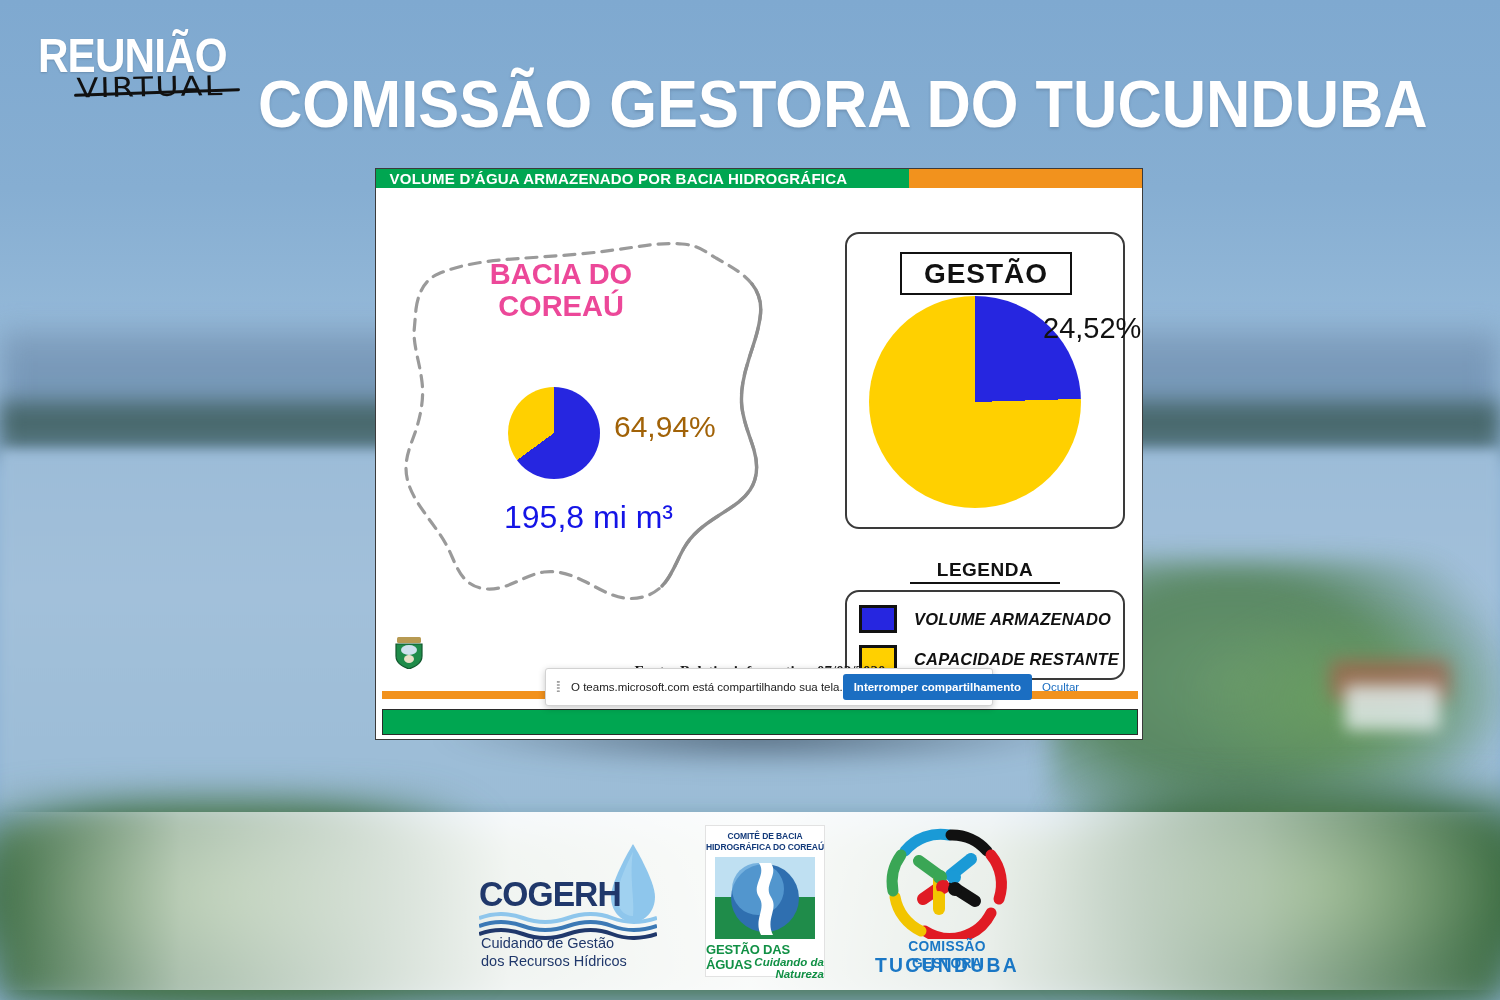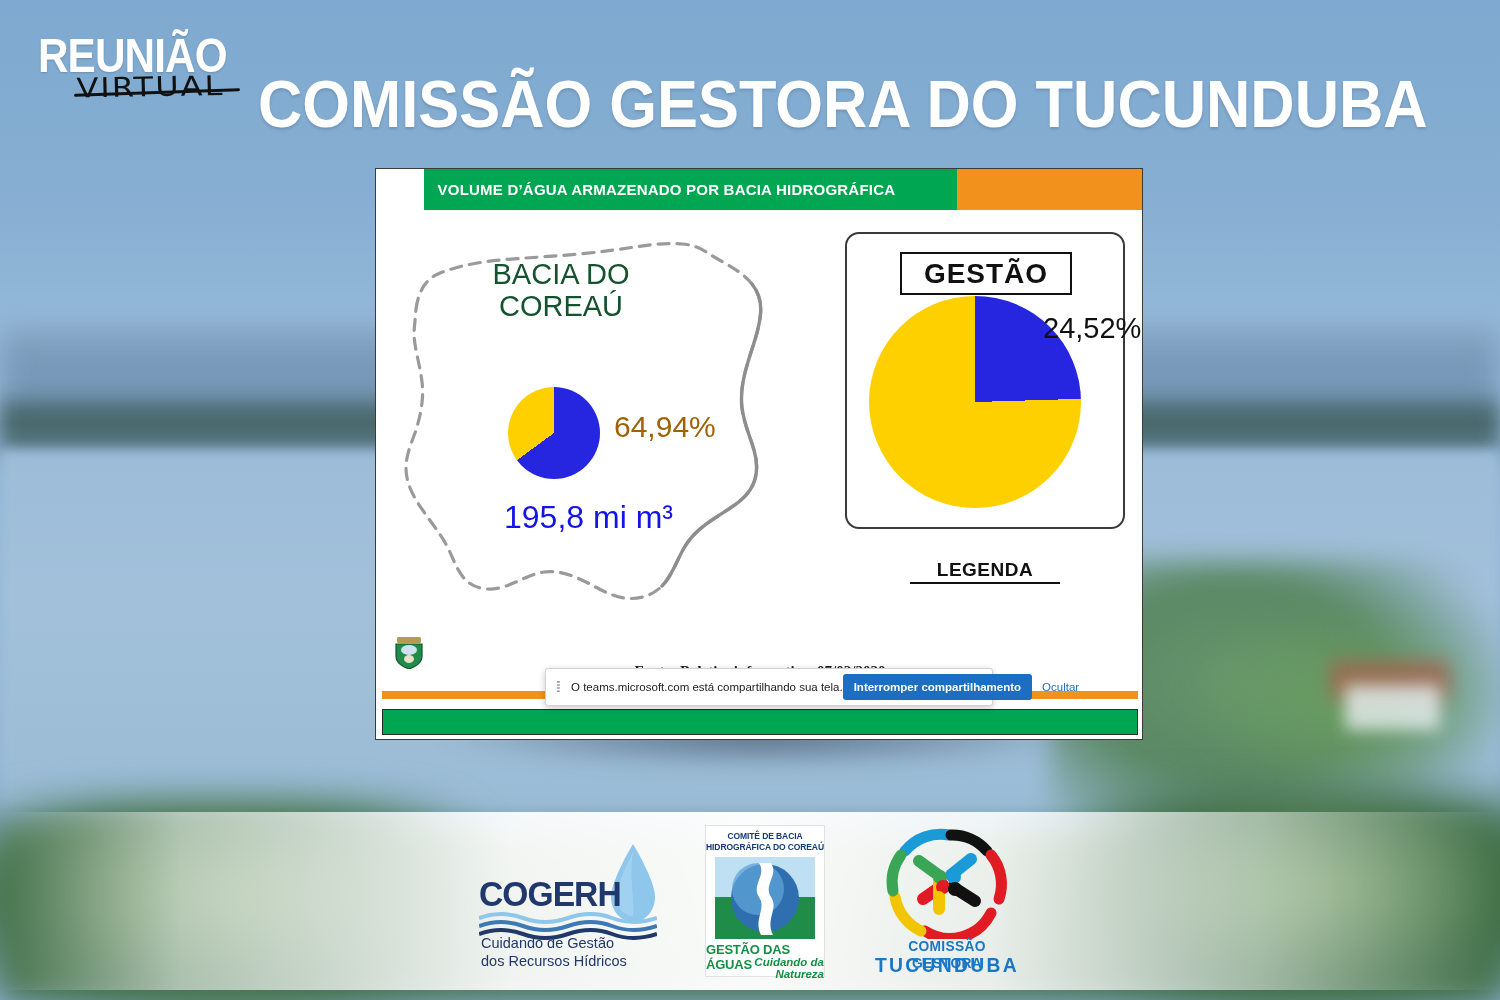--- a/index.html
+++ b/index.html
@@ -95,36 +95,36 @@
   
   #slide-shadow{
     position:absolute;left:430px;top:700px;width:660px;height:70px;
     background:radial-gradient(ellipse at 50% 50%,rgba(30,45,60,.55) 0%,rgba(30,45,60,0) 70%);
     filter:blur(10px);
   }
   #slide{
     position:absolute;left:375px;top:168px;width:768px;height:572px;
     background:#ffffff;border:1px solid #3b3b3b;box-sizing:border-box;overflow:hidden;
   }
-  #slide-topbar{position:absolute;left:0;top:0;width:768px;height:41px;display:flex;margin-left:48px;}
+  #slide-topbar{position:absolute;left:0;top:0;width:768px;height:19px;display:flex;}
   .topbar-green{
     background:#00a651;flex:0 0 533px;display:flex;align-items:center;
   }
   .topbar-green span{
     color:#fff;font-weight:bold;font-size:15.5px;letter-spacing:.2px;
     padding-left:14px;transform:scaleX(.97);transform-origin:left center;white-space:nowrap;
   }
   .topbar-orange{background:#f2921d;flex:1 1 auto;}
 
   
   #map-area{position:absolute;left:10px;top:45px;width:430px;height:420px;}
   #map-svg{position:absolute;left:0;top:0;}
   .basin-label{
     position:absolute;left:60px;top:44px;width:230px;text-align:center;
-    font-weight:normal;font-size:29px;line-height:32px;color:#14532d;
+    font-weight:bold;font-size:29px;line-height:32px;color:#ec4899;
   }
   #pie-left{position:absolute;left:122px;top:173px;width:92px;height:92px;border-radius:50%;}
   .pct-left{
     position:absolute;left:228px;top:196px;font-size:30px;color:#a16207;letter-spacing:0px;
   }
   .vol-left{
     position:absolute;left:118px;top:285px;font-size:32px;color:#1414e6;letter-spacing:0px;
   }
 
   
@@ -305,20 +305,30 @@
 
   <div id="ceara-panel">
     <div id="ceara-tag">
       <span>GESTÃO</span>
     </div>
     <div id="pie-ceara" style="background: conic-gradient(rgb(38, 38, 224) 0deg, rgb(38, 38, 224) 88.272deg, rgb(255, 208, 0) 88.272deg, rgb(255, 208, 0) 360deg);"></div>
     <div class="pct-ceara">24,52%</div>
   </div>
 
   <div id="legend-title">LEGENDA</div>
+  <div id="legend-box">
+    <div class="legend-row">
+      <div class="legend-swatch" id="sw0" style="background: rgb(38, 38, 224);"></div>
+      <div class="legend-text">VOLUME ARMAZENADO</div>
+    </div>
+    <div class="legend-row">
+      <div class="legend-swatch" id="sw1" style="background: rgb(255, 208, 0);"></div>
+      <div class="legend-text">CAPACIDADE RESTANTE</div>
+    </div>
+  </div>
 
   <div id="source-line">Fonte: Boletim informativo, 07/02/2020</div>
 
   <svg id="brasao" viewBox="0 0 30 34">
     <rect x="3" y="2" width="24" height="6" rx="1.5" fill="#b79a52"></rect>
     <path d="M2,9 h26 v12 c0,8 -8,11 -13,13 C10,32 2,29 2,21 Z" fill="#1f8c4a"></path>
     <ellipse cx="15" cy="15" rx="8" ry="5" fill="#cfe2ee"></ellipse>
     <ellipse cx="15" cy="24" rx="5" ry="4" fill="#e8e0c8"></ellipse>
     <path d="M2,9 h26 v12 c0,8 -8,11 -13,13 C10,32 2,29 2,21 Z" fill="none" stroke="#11572e" stroke-width="1.2"></path>
   </svg>

